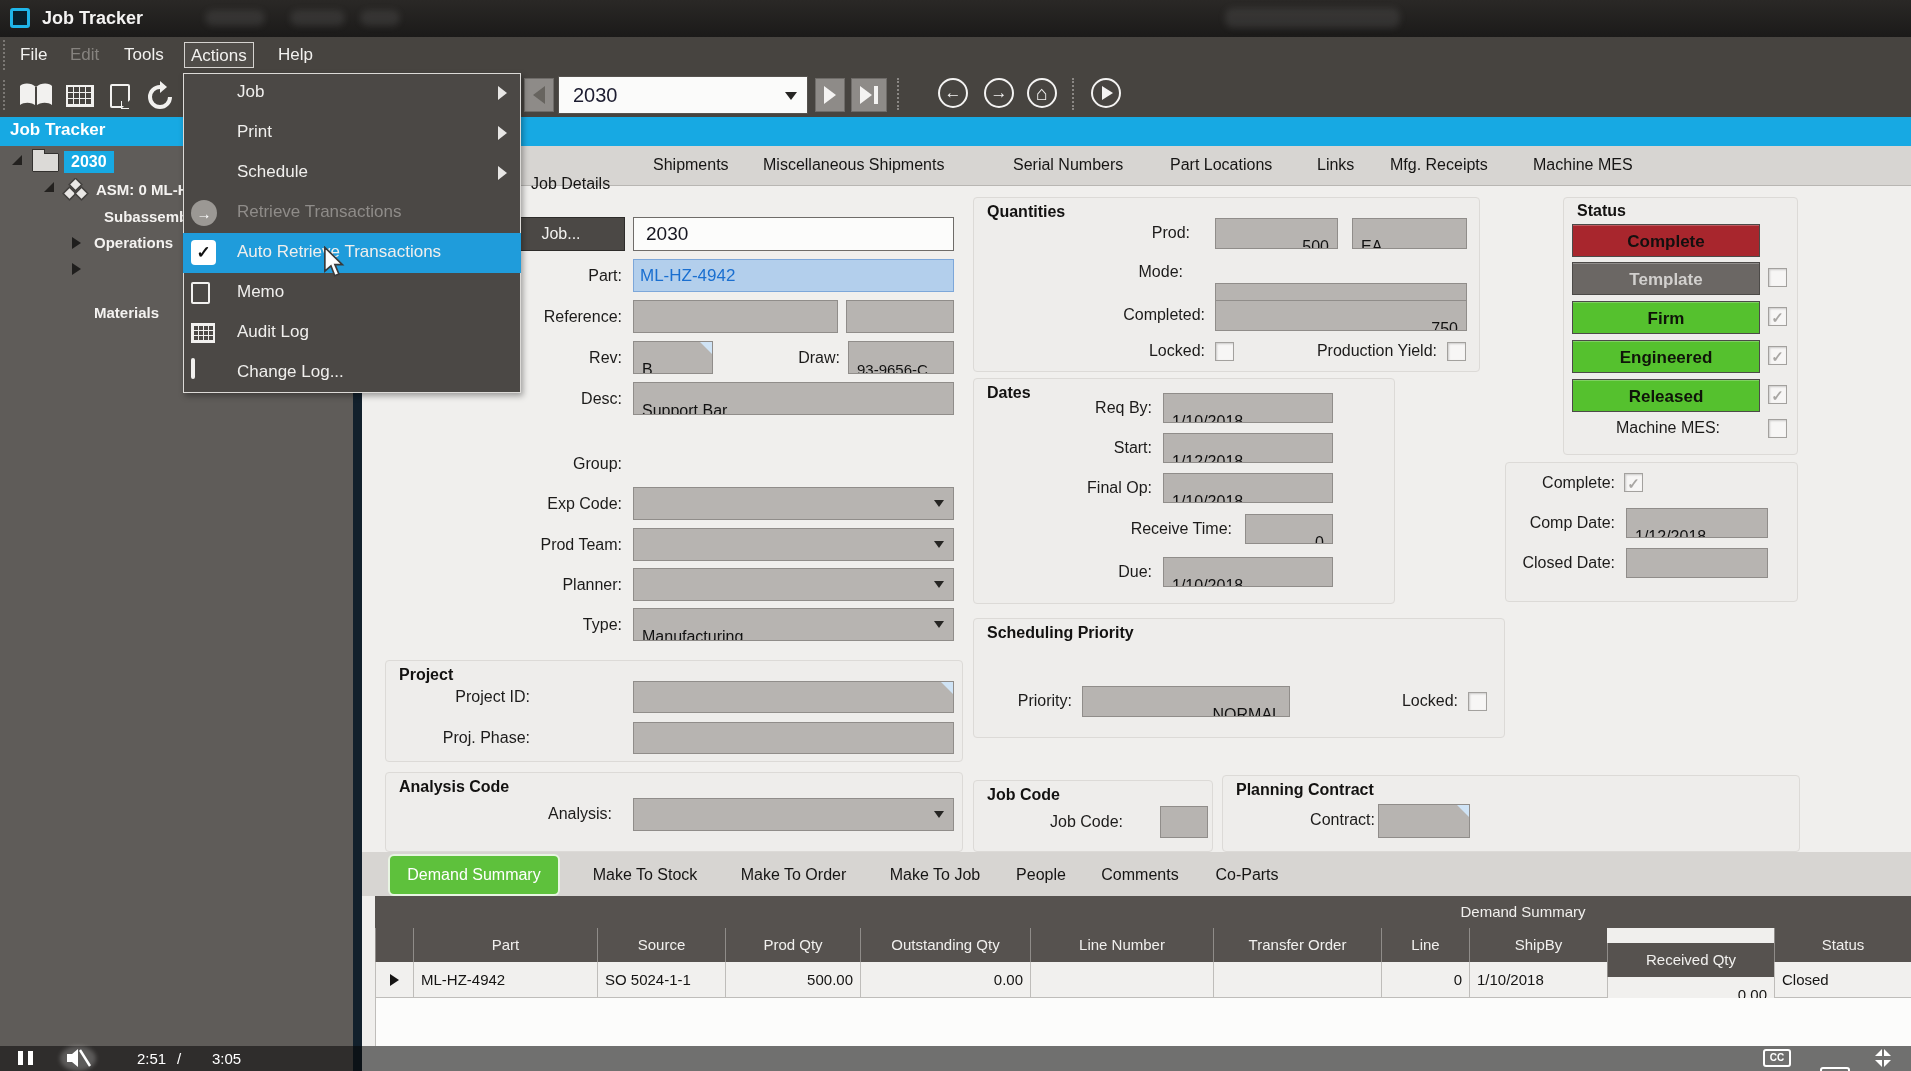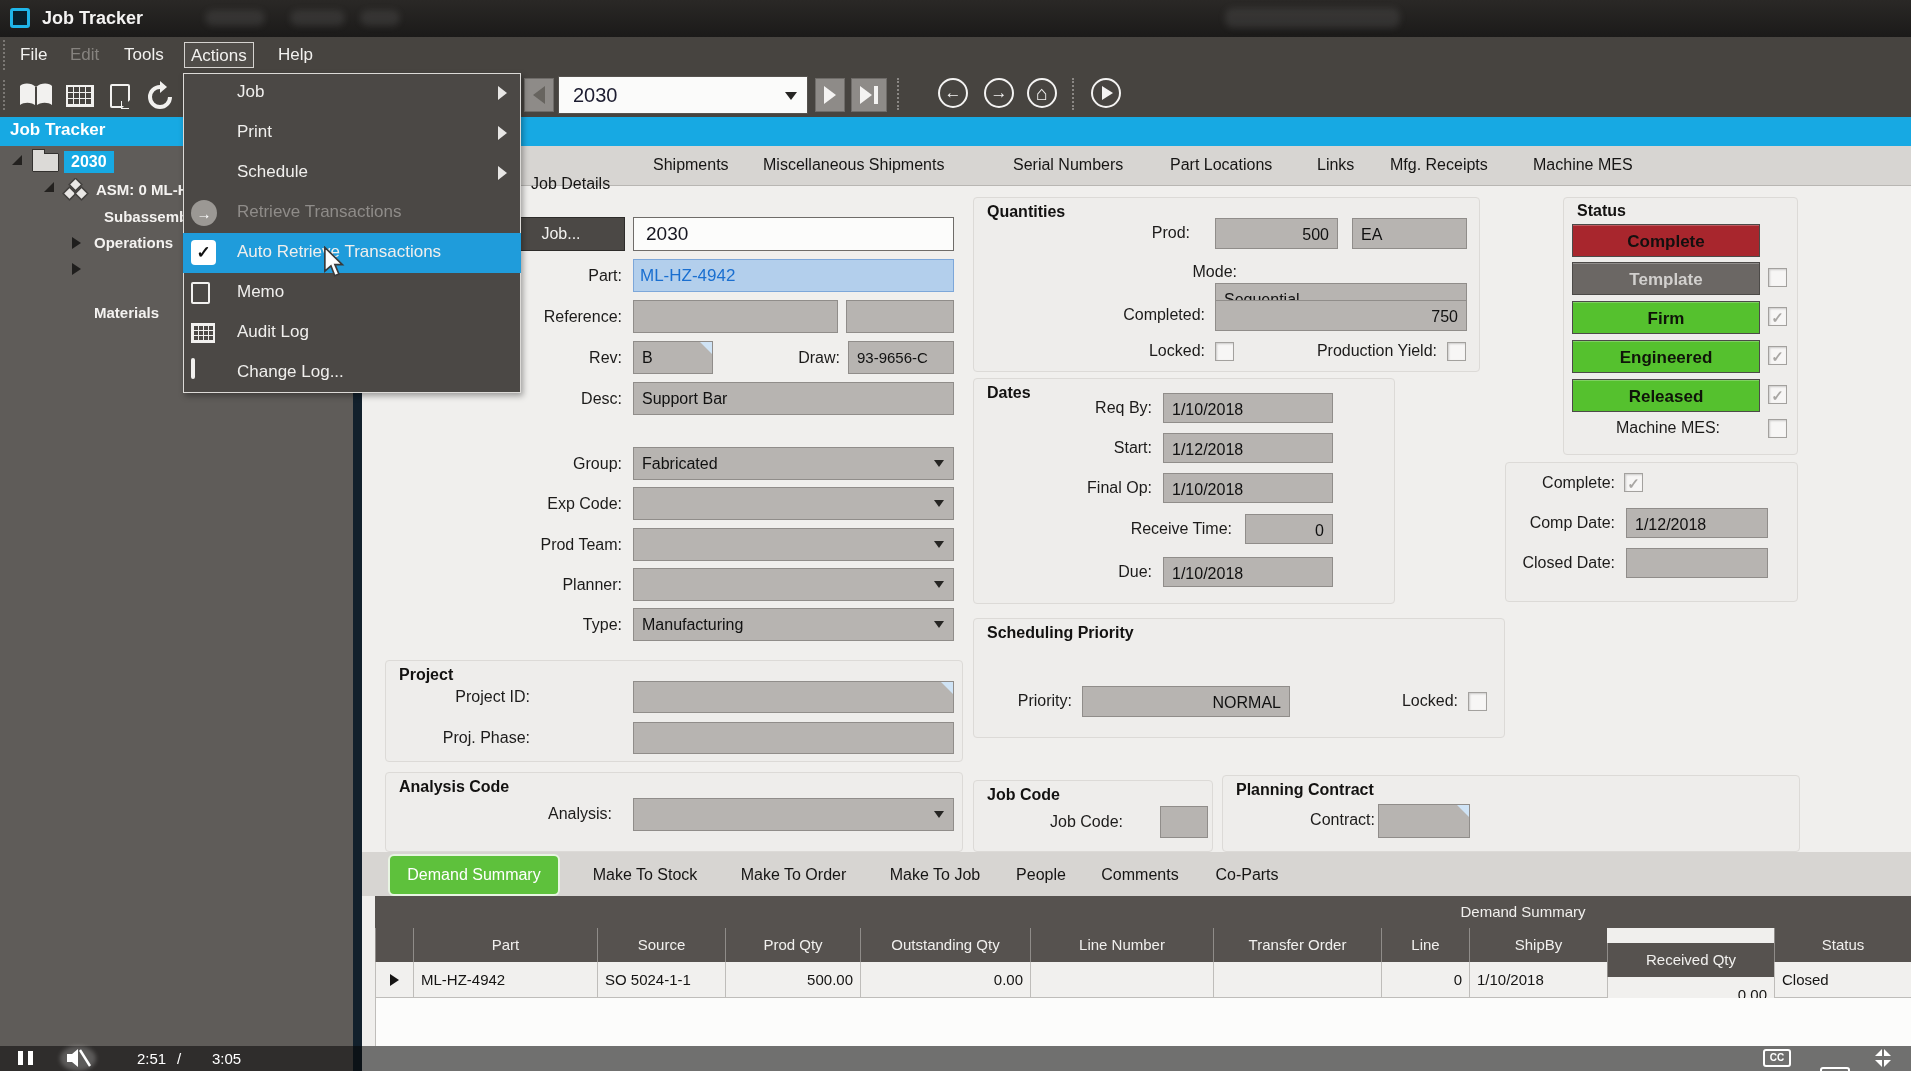--- a/index.html
+++ b/index.html
@@ -48,21 +48,21 @@
   .tlabel{font-size:15px;font-weight:bold;color:#f4f2f0;white-space:nowrap;}
   .tsel{background:#17a9e3;color:#fff;padding:2px 7px;font-size:16px;}
 
   
   .mainarea{left:362px;top:146px;width:1549px;height:925px;background:#f0efed;}
   .tabbar{left:362px;top:146px;width:1549px;height:40px;background:#d7d5d2;border-bottom:1px solid #b8b6b3;}
   .tab{top:156px;font-size:16px;color:#161514;white-space:nowrap;}
   .box{background:#eeedeb;border:1px solid #dcdad7;border-radius:4px;}
   .boxtitle{font-size:16px;font-weight:bold;color:#131211;white-space:nowrap;}
   .flabel{font-size:16px;color:#1c1b1a;text-align:right;width:240px;height:22px;line-height:22px;white-space:nowrap;}
-  .gf{background:#b7b4b1;border:1px solid #908d8a;font-size:16px;color:#111;line-height:31px;padding:0 8px;white-space:nowrap;overflow:hidden;}
+  .gf{background:#b7b4b1;border:1px solid #908d8a;font-size:16px;color:#111;line-height:31px;padding:12px 8px;white-space:nowrap;overflow:hidden;}
   .gf.ar{text-align:right;}
   .wf{background:#fcfcfb;border:1px solid #6f6c69;font-size:19px;color:#15151f;line-height:32px;padding:0 12px;}
   .selfield{background:#b3cfec;border:1px solid #7da7d9;font-size:17px;color:#1a6fd0;line-height:31px;padding:0 6px;}
   .corner{position:absolute;right:0;top:0;width:0;height:0;border-top:12px solid #cfe3f5;border-left:12px solid transparent;}
   .gf .dda{position:absolute;right:9px;top:12px;border-top-width:7px;border-left-width:5px;border-right-width:5px;}
   .darkbtn{background:#4b4845;border:1px solid #2e2c2a;color:#f2f1ef;font-size:16px;text-align:center;line-height:32px;}
   .cb{width:19px;height:19px;background:#f7f6f5;border:1px solid #a3a19e;box-shadow:inset 1px 1px 2px rgba(0,0,0,.18);text-align:center;}
   .cb.on:after{content:"\2713";color:#a9a7a4;font-size:15px;font-weight:bold;line-height:19px;}
   .sbtn{width:188px;height:33px;font-weight:bold;font-size:17px;text-align:center;line-height:33px;border:1px solid #4c4a48;box-shadow:inset 0 1px 0 rgba(255,255,255,.25);}
   .sbtn.red{background:#a8262d;color:#14100f;}
@@ -222,21 +222,20 @@
 
   <div class="abs flabel" style="left:382px;top:347px;">Rev:</div>
   <div class="abs gf" style="left:633px;top:341px;width:80px;height:33px;"><span>B</span><span class="corner"></span></div>
   <div class="abs flabel" style="left:600px;top:347px;">Draw:</div>
   <div class="abs gf" style="left:848px;top:341px;width:106px;height:33px;font-size:15px;">93-9656-C</div>
 
   <div class="abs flabel" style="left:382px;top:388px;">Desc:</div>
   <div class="abs gf" style="left:633px;top:382px;width:321px;height:33px;">Support Bar</div>
 
   <div class="abs flabel" style="left:382px;top:453px;">Group:</div>
-  <div class="abs gf" style="left:633px;top:447px;width:321px;height:33px;"><span>Fabricated</span><span class="dda"></span></div>
   <div class="abs flabel" style="left:382px;top:493px;">Exp Code:</div>
   <div class="abs gf" style="left:633px;top:487px;width:321px;height:33px;"><span></span><span class="dda"></span></div>
   <div class="abs flabel" style="left:382px;top:534px;">Prod Team:</div>
   <div class="abs gf" style="left:633px;top:528px;width:321px;height:33px;"><span></span><span class="dda"></span></div>
   <div class="abs flabel" style="left:382px;top:574px;">Planner:</div>
   <div class="abs gf" style="left:633px;top:568px;width:321px;height:33px;"><span></span><span class="dda"></span></div>
   <div class="abs flabel" style="left:382px;top:614px;">Type:</div>
   <div class="abs gf" style="left:633px;top:608px;width:321px;height:33px;"><span>Manufacturing</span><span class="dda"></span></div>
 
   <div class="abs box" style="left:385px;top:660px;width:578px;height:102px;"></div>
@@ -249,21 +248,21 @@
   <div class="abs box" style="left:385px;top:772px;width:578px;height:80px;"></div>
   <div class="abs boxtitle" style="left:399px;top:778px;">Analysis Code</div>
   <div class="abs flabel" style="left:372px;top:803px;">Analysis:</div>
   <div class="abs gf" style="left:633px;top:798px;width:321px;height:33px;"><span></span><span class="dda"></span></div>
 
   <div class="abs box" style="left:973px;top:197px;width:507px;height:175px;"></div>
   <div class="abs boxtitle" style="left:987px;top:203px;">Quantities</div>
   <div class="abs flabel" style="left:950px;top:222px;">Prod:</div>
   <div class="abs gf ar" style="left:1215px;top:218px;width:123px;height:31px;">500</div>
   <div class="abs gf" style="left:1352px;top:218px;width:115px;height:31px;">EA</div>
-  <div class="abs flabel" style="left:997px;top:261px;">Mode:</div>
+  <div class="abs flabel" style="left:943px;top:261px;">Mode:</div>
   <div class="abs gf" style="left:1215px;top:257px;width:252px;height:31px;margin-top:26px;">Sequential</div>
   <div class="abs flabel" style="left:965px;top:304px;">Completed:</div>
   <div class="abs gf ar" style="left:1215px;top:300px;width:252px;height:31px;">750</div>
   <div class="abs flabel" style="left:965px;top:340px;">Locked:</div>
   <div class="abs cb" style="left:1215px;top:342px;"></div>
   <div class="abs flabel" style="left:1197px;top:340px;">Production Yield:</div>
   <div class="abs cb" style="left:1447px;top:342px;"></div>
 
   <div class="abs box" style="left:973px;top:378px;width:422px;height:226px;"></div>
   <div class="abs boxtitle" style="left:987px;top:384px;">Dates</div>

